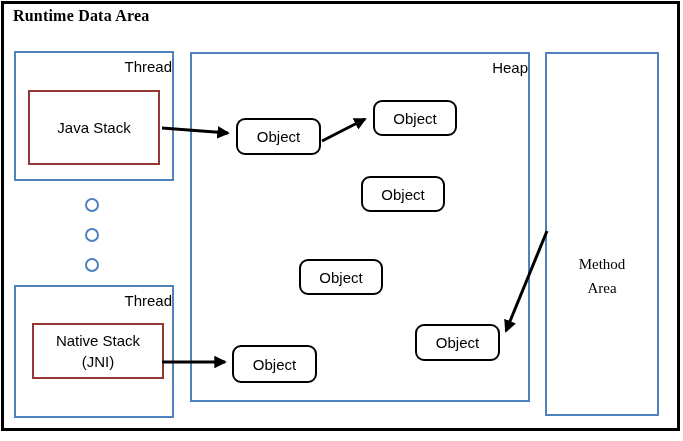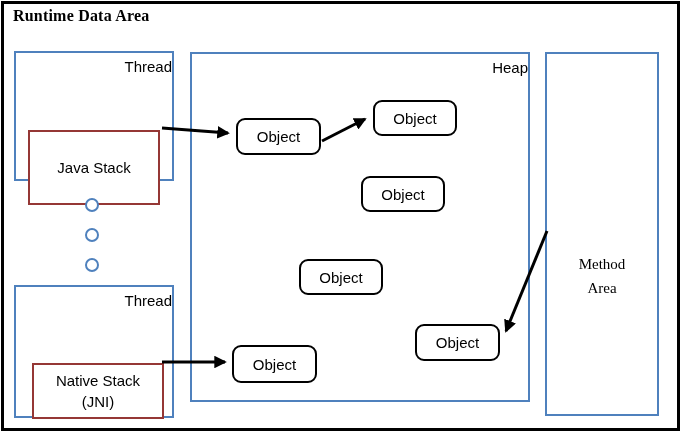--- a/index.html
+++ b/index.html
@@ -34,21 +34,21 @@
     position:absolute;width:100%;text-align:right;font-size:15px;top:5px;left:0;
   }
   .method-label{
     position:absolute;left:0;top:198px;width:100%;text-align:center;
     font-size:15px;line-height:24px;
   }
   .method-label span{display:inline-block;max-width:70px;font-family:Liberation Serif, serif;}
   .stackbox{
     position:absolute;border:2px solid var(--stack-maroon);box-sizing:border-box;
     display:flex;align-items:center;justify-content:center;text-align:center;
-    font-size:15px;line-height:21px;background:var(--background);margin-top:40px;
+    font-size:15px;line-height:21px;background:var(--background);
   }
   .java-stack{left:28px;top:90px;width:132px;height:75px;}
   .native-stack{left:32px;top:323px;width:132px;height:56px;}
   .stackbox span{display:inline-block;max-width:96px;}
   .object{
     position:absolute;border:2.5px solid var(--node-black);border-radius:9px;
     box-sizing:border-box;display:flex;align-items:center;justify-content:center;
     font-size:15px;background:var(--background);width:85px;height:37px;
   }
   .obj1{left:236px;top:118px;}

